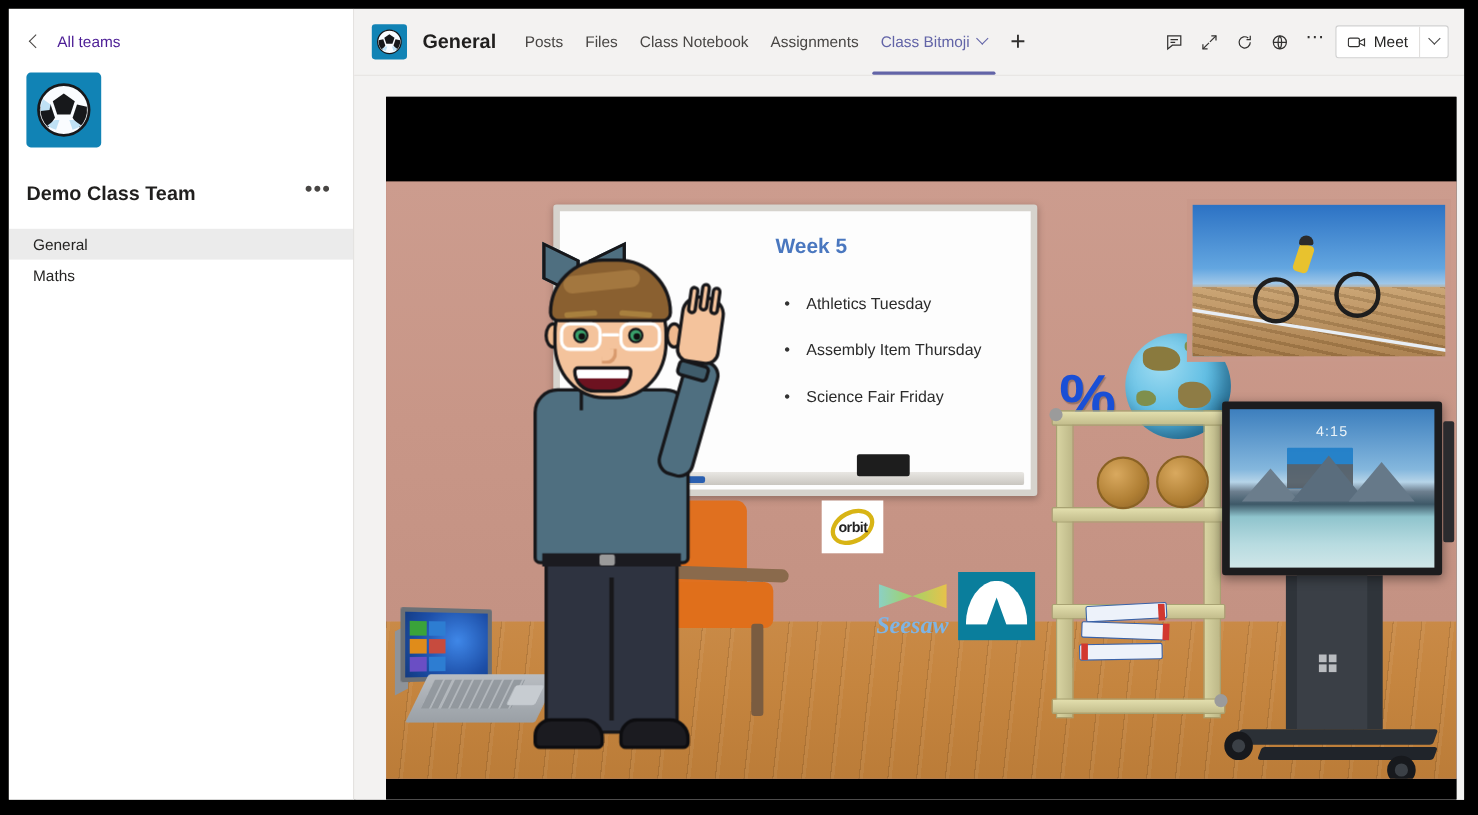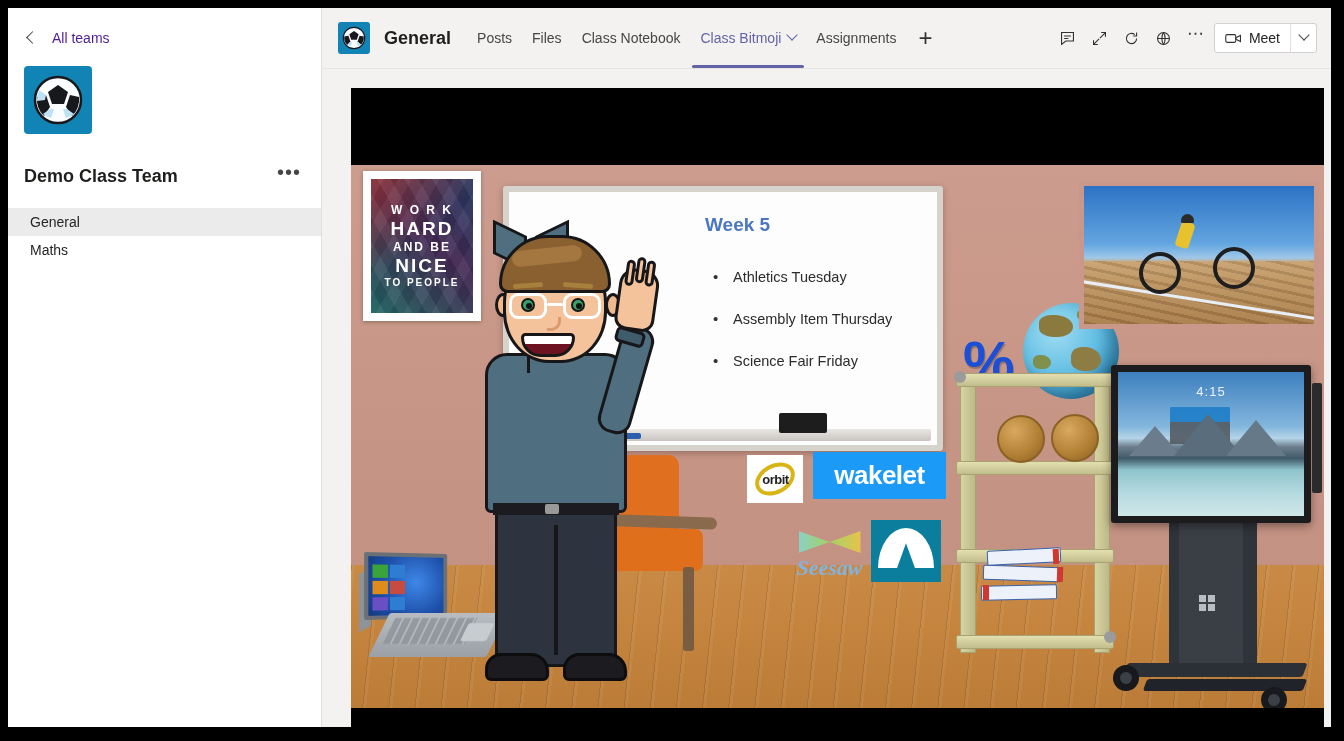--- a/index.html
+++ b/index.html
@@ -524,26 +524,26 @@
     <div class="tabs">
       <div class="tab">
         <span>Posts</span>
       </div>
       <div class="tab">
         <span>Files</span>
       </div>
       <div class="tab">
         <span>Class Notebook</span>
       </div>
+      <div class="tab">
+        <span>Assignments</span>
+      </div>
       <div class="tab active">
         <span>Class Bitmoji</span>
         <span class="chev-dn"></span>
-      </div>
-      <div class="tab">
-        <span>Assignments</span>
       </div>
       <div class="tab-plus">+</div>
     </div>
 
     <div class="tb-right">
       <div class="icon-btn">
         <svg width="17" height="17" viewBox="0 0 20 20" fill="none" stroke="#323130" stroke-width="1.3">
           <path d="M3 3h14v10H8l-5 4z"></path>
             <path d="M6 7h8M6 10h5"></path>
         </svg>
@@ -589,29 +589,20 @@
     <div class="scroll-gap"></div>
 
     <div class="stage">
       <div class="bar-top"></div>
       <div class="bar-bot"></div>
 
       <div class="scene">
         <div class="wall"></div>
         <div class="floor"></div>
 
-        <div class="poster">
-          <div class="poster-inner">
-            <div class="pl pl1">W O R K</div>
-            <div class="pl pl2">HARD</div>
-            <div class="pl pl3">AND BE</div>
-            <div class="pl pl4">NICE</div>
-            <div class="pl pl5">TO PEOPLE</div>
-          </div>
-        </div>
 
         <div class="whiteboard">
           <div class="wb-title">Week 5</div>
           <ul class="wb-list">
             <li>Athletics Tuesday</li>
             <li>Assembly Item Thursday</li>
             <li>Science Fair Friday</li>
           </ul>
           <div class="wb-tray"></div>
           <div class="wb-marker" style="left:30px;width:30px;background:#2f8f4e;"></div>
@@ -659,21 +650,20 @@
           </div>
           <div class="t-nose"></div>
           <div class="t-mouth"></div>
         </div>
 
         <div class="logo-orbit">
           <div class="orbit-ring">
               <span class="orbit-txt">orbit</span>
             </div>
         </div>
-        <div class="logo-wakelet">wakelet</div>
         <div class="logo-seesaw">
           <div class="seesaw-bow"></div>
           <div class="seesaw-txt">Seesaw</div>
         </div>
         <div class="logo-mathletics"></div>
 
         <div class="percent">%</div>
         <div class="globe">
           <span class="globe-land" style="left:16px;top:12px;width:34px;height:22px;"></span>
           <span class="globe-land" style="left:48px;top:44px;width:30px;height:24px;background:#8e7c45;"></span>

